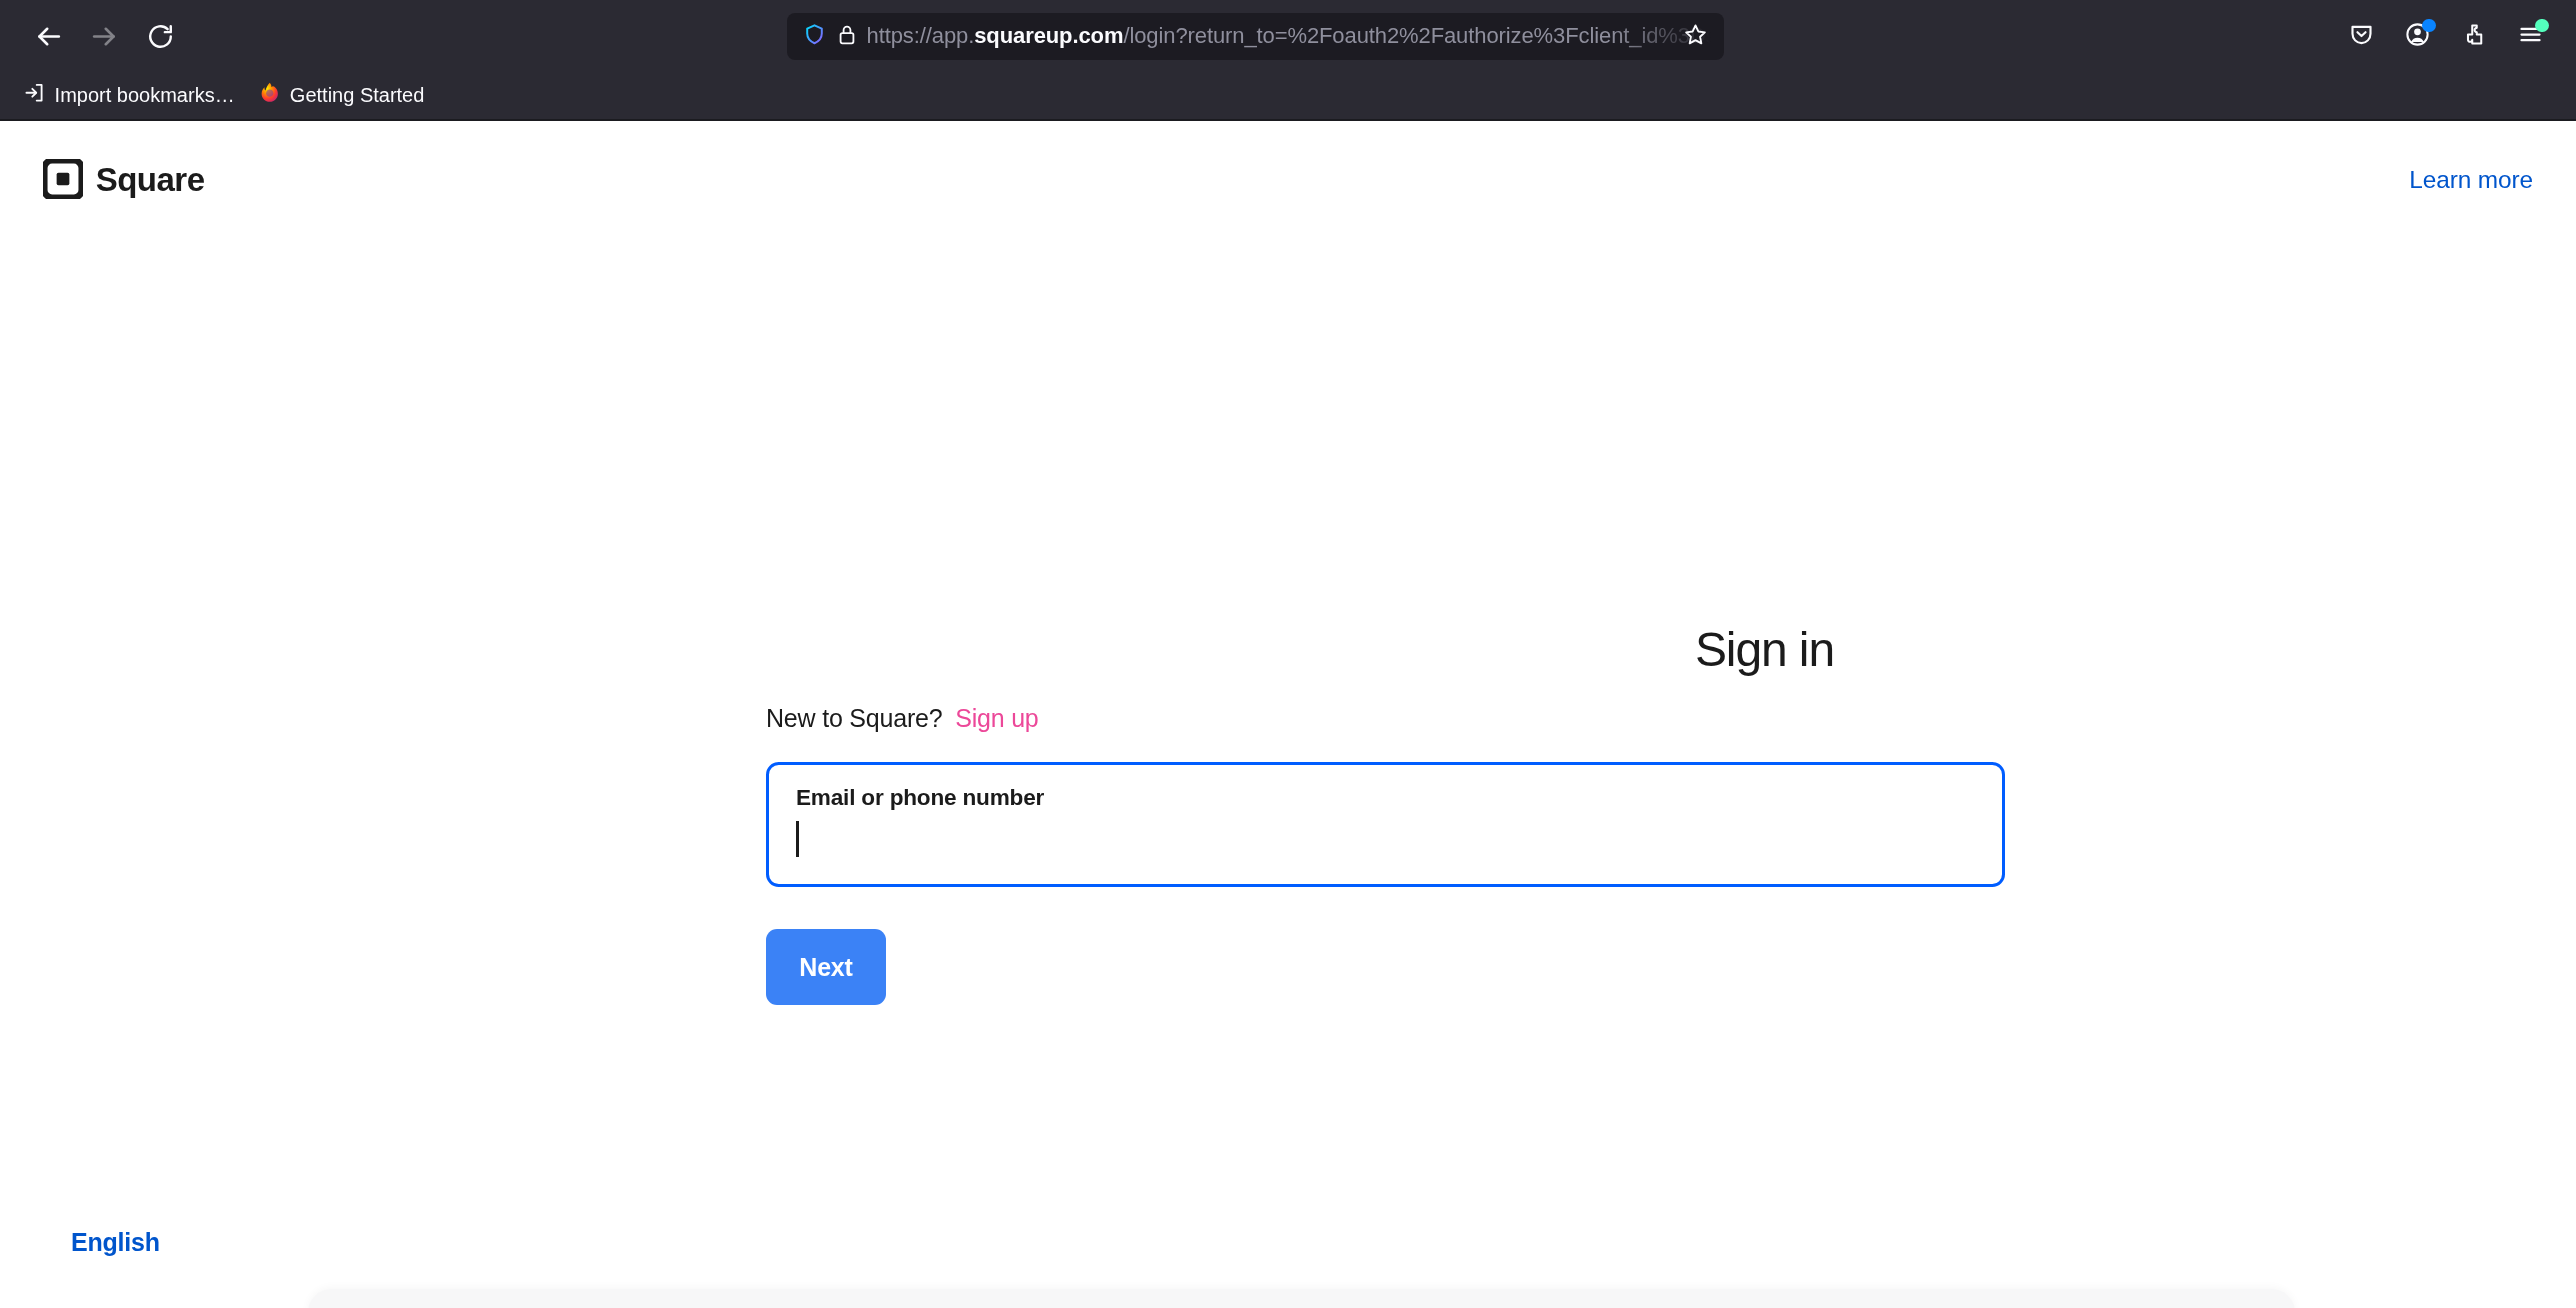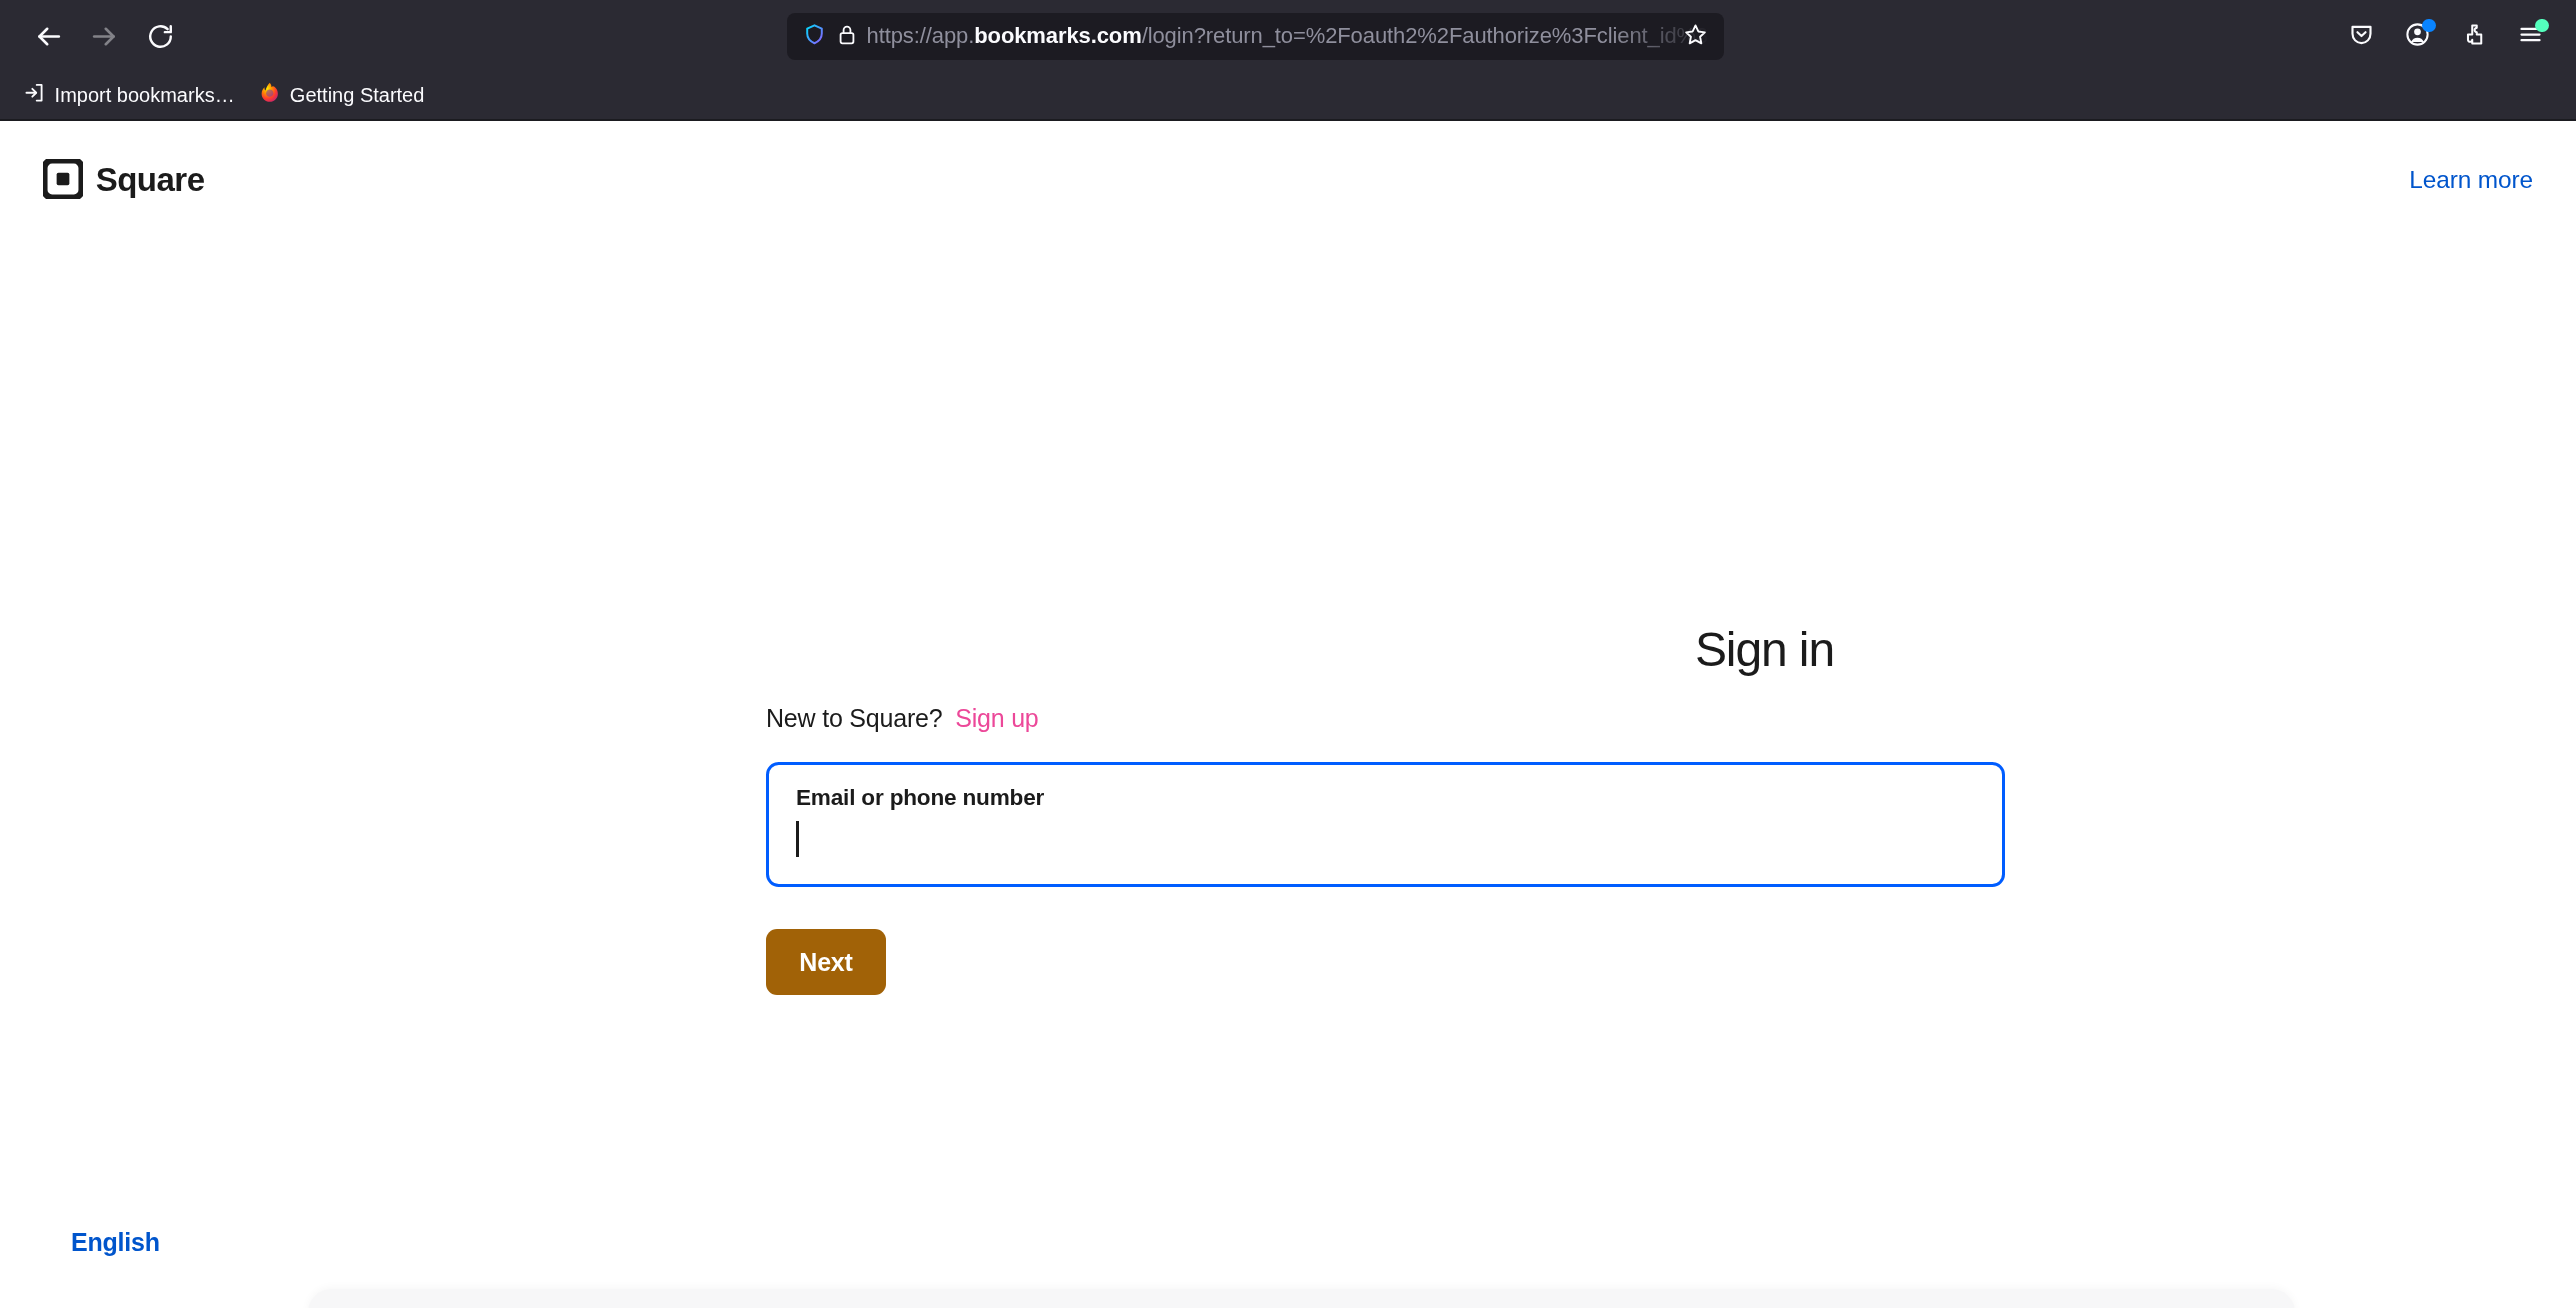--- a/index.html
+++ b/index.html
@@ -244,22 +244,22 @@
   @keyframes blink { 50% { opacity: 0; } }
 
   .field-value {
     font-size: 24.4px;
     color: #1b1b1b;
   }
 
   .next-btn {
     margin-top: 42px;
     width: 120px;
-    height: 66px;
-    background: #a16207;
+    height: 76px;
+    background: #3b82f6;
     border: none;
     border-radius: 11px;
     color: #ffffff;
     font-family: "Liberation Sans", sans-serif;
     font-size: 25px;
     font-weight: bold;
     cursor: pointer;
     letter-spacing: -0.2px;
   }
 
@@ -334,21 +334,21 @@
           </svg>
         </span>
 
         <span class="lock-ico">
           <svg width="22" height="23.5" viewBox="0 0 20 22" fill="none" stroke="#fbfbfe" stroke-width="1.7">
             <rect x="4" y="9.5" width="12" height="9.5" rx="1.6"></rect>
             <path d="M6.8 9.5 V6.6 a3.2 3.2 0 0 1 6.4 0 V9.5"></path>
           </svg>
         </span>
 
-        <span class="url-text"><span class="scheme">https://</span><span class="scheme">app.</span><span class="host">bookmarks.com</span><span>/login?return_to=%2Foauth2%2Fauthorize%3Fclient_id%3Dsq0idp-wGggTAb207FJ4MqxzLBx9Q%26redire</span></span>
+        <span class="url-text"><span class="scheme">https://</span><span class="scheme">app.</span><span class="host">squareup.com</span><span>/login?return_to=%2Foauth2%2Fauthorize%3Fclient_id%3Dsq0idp-wGggTAb207FJ4MqxzLBx9Q%26redire</span></span>
 
         <span class="star-btn">
           <span>
             <svg width="25" height="25" viewBox="0 0 24 24" fill="none" stroke="#fbfbfe" stroke-width="1.8" stroke-linejoin="round">
               <polygon points="12,3.3 14.7,9.1 21,9.9 16.4,14.2 17.6,20.5 12,17.4 6.4,20.5 7.6,14.2 3,9.9 9.3,9.1"></polygon>
             </svg>
           </span>
         </span>
 
       </div>

